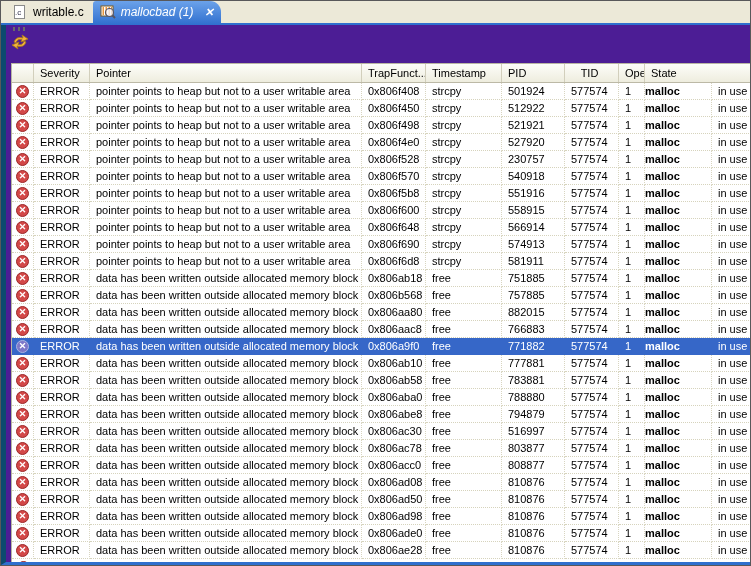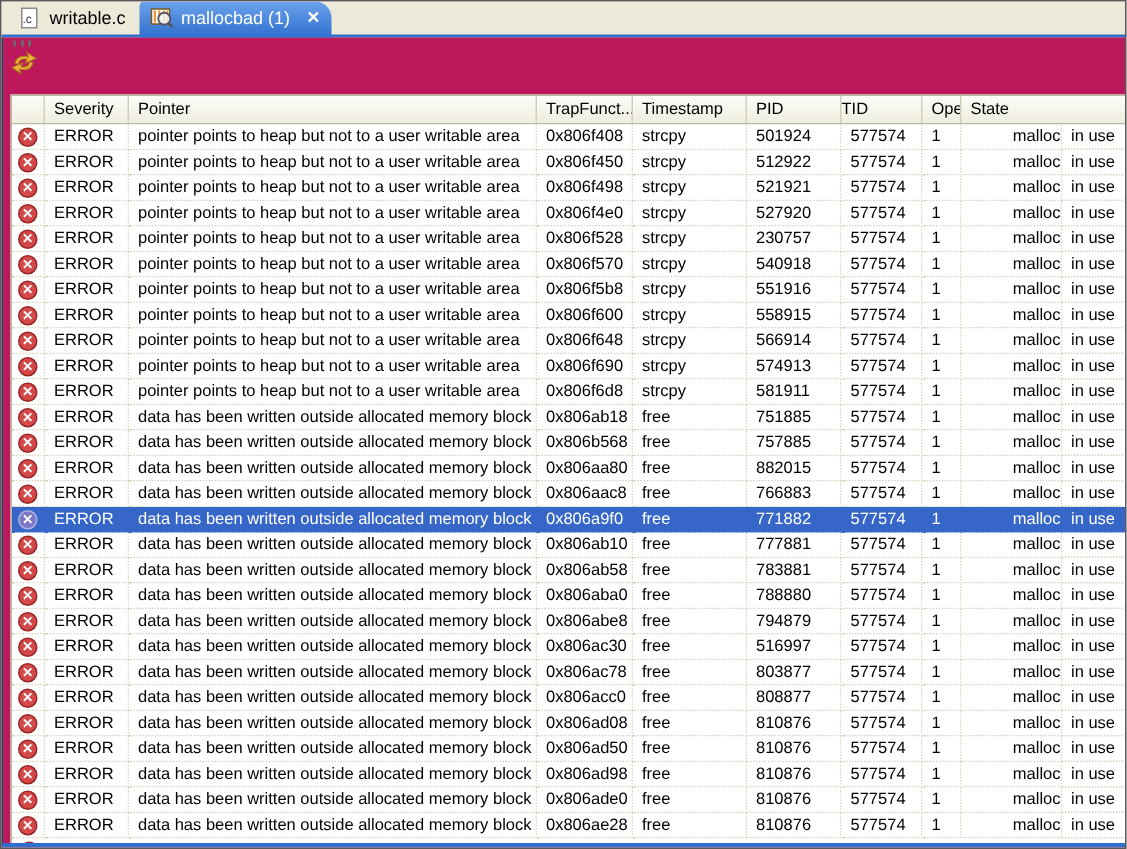--- a/index.html
+++ b/index.html
@@ -32,34 +32,35 @@
     cursor:default;
   }
   .tab.inactive { color:#000; }
   .tab.active {
     color:#fff;
     background:linear-gradient(#6ba2ea,#2f6fce);
     border-top-left-radius:3px;
     border-top-right-radius:11px;
     padding-right:7px;
     z-index:1;
+    font-style:italic;
   }
   .tab .close {
     margin-left:6px;
     color:#fff;
     font-size:11px;
     font-weight:bold;
     line-height:10px;
   }
   .icon16 { width:16px; height:16px; display:inline-block; }
   
   .content {
     position:absolute; top:24px; left:0; right:0; bottom:0;
-    background:#be185d;
-    border-left:1px solid #0c4a6e;
+    background:#4c1d95;
+    border-left:5px solid #0c4a6e;
     border-bottom:3px solid #2f6fce;
     overflow:hidden;
   }
   .toolbar-fragment { position:absolute; top:2px; left:4px; width:26px; }
   .clipped-label {
     width:15px; height:4px; margin-left:3px;
     background:repeating-linear-gradient(90deg,#6a6a6a 0 2px,transparent 2px 5px);
   }
   .swap-icon { display:block; margin-top:2px; }
   
@@ -78,36 +79,36 @@
     border-bottom:1px solid #bcb9a6;
   }
   .th {
     line-height:18px;
     padding-left:6px;
     overflow:hidden; white-space:nowrap;
     border-right:1px solid #d2cfbc;
     color:#000;
   }
   .th:last-child { border-right:none; }
-  .th.tid-h { text-align:left; padding-right:4px; padding-left:0; }
+  .th.tid-h { text-align:center; padding-right:4px; padding-left:0; }
   .row {
     display:grid; grid-template-columns:var(--cols);
     height:17px;
     background:#fff;
     color:#000;
   }
   .cell {
     line-height:16px;
     padding-left:6px;
     white-space:nowrap; overflow:hidden;
     border-right:1px dotted #d8d5c0;
     border-bottom:1px dotted #d6d3bc;
   }
   .cell:last-child { border-right:none; }
-  .cell.op { text-align:right; padding-left:0; }
+  .cell.op { text-align:left; padding-left:0;font-weight:bold; }
   .cell.iconcell { display:flex; align-items:center; justify-content:center; padding-left:0; }
   .row.selected { background:#3667c8; }
   .row.selected .cell { color:#fff; border-color:#3667c8; }
   .sev-icon {
     width:13px; height:13px; border-radius:50%;
     background:#d34848;
     border:1px solid #9c2626;
     color:#fff;
     font-size:9px; font-weight:bold;
     display:flex; align-items:center; justify-content:center;

